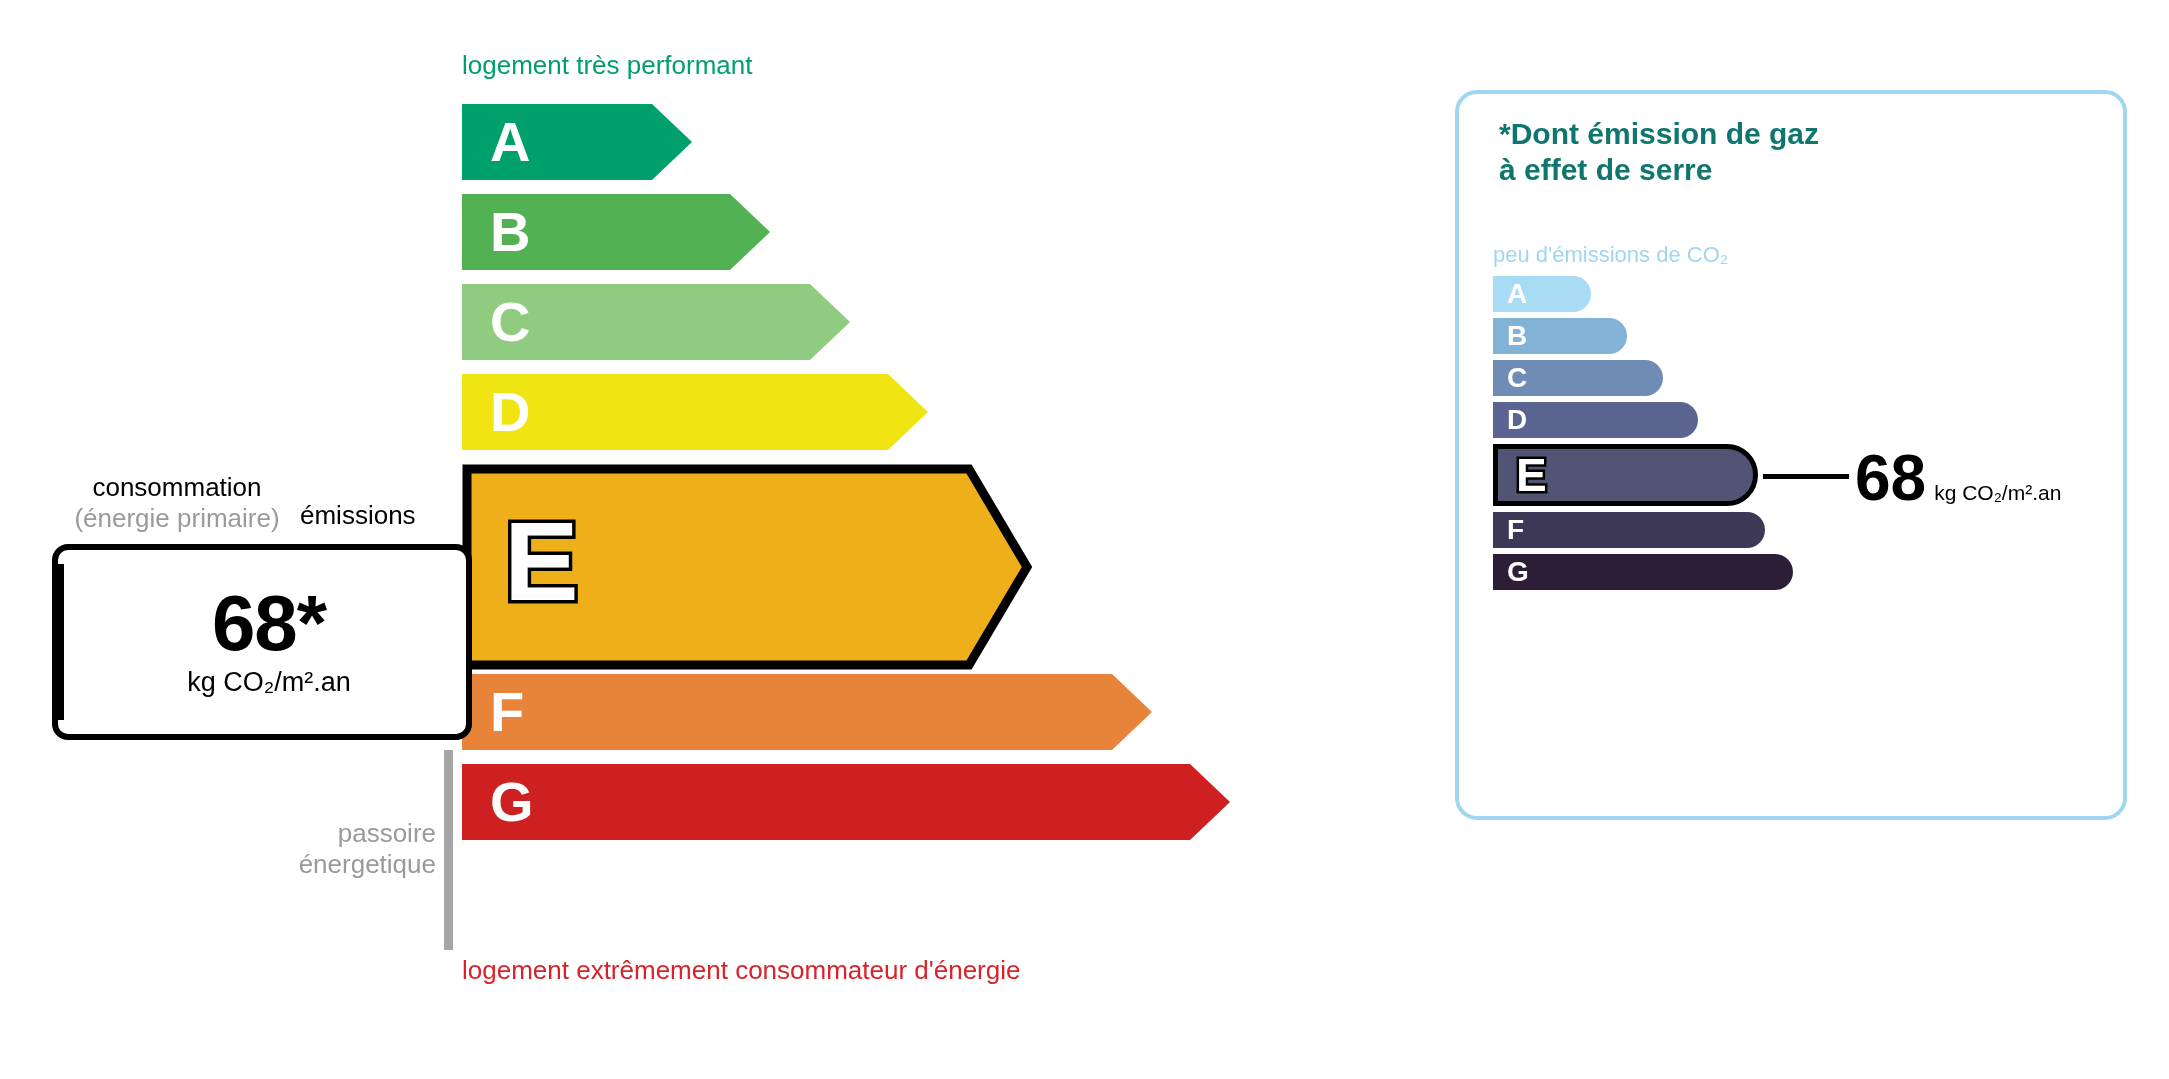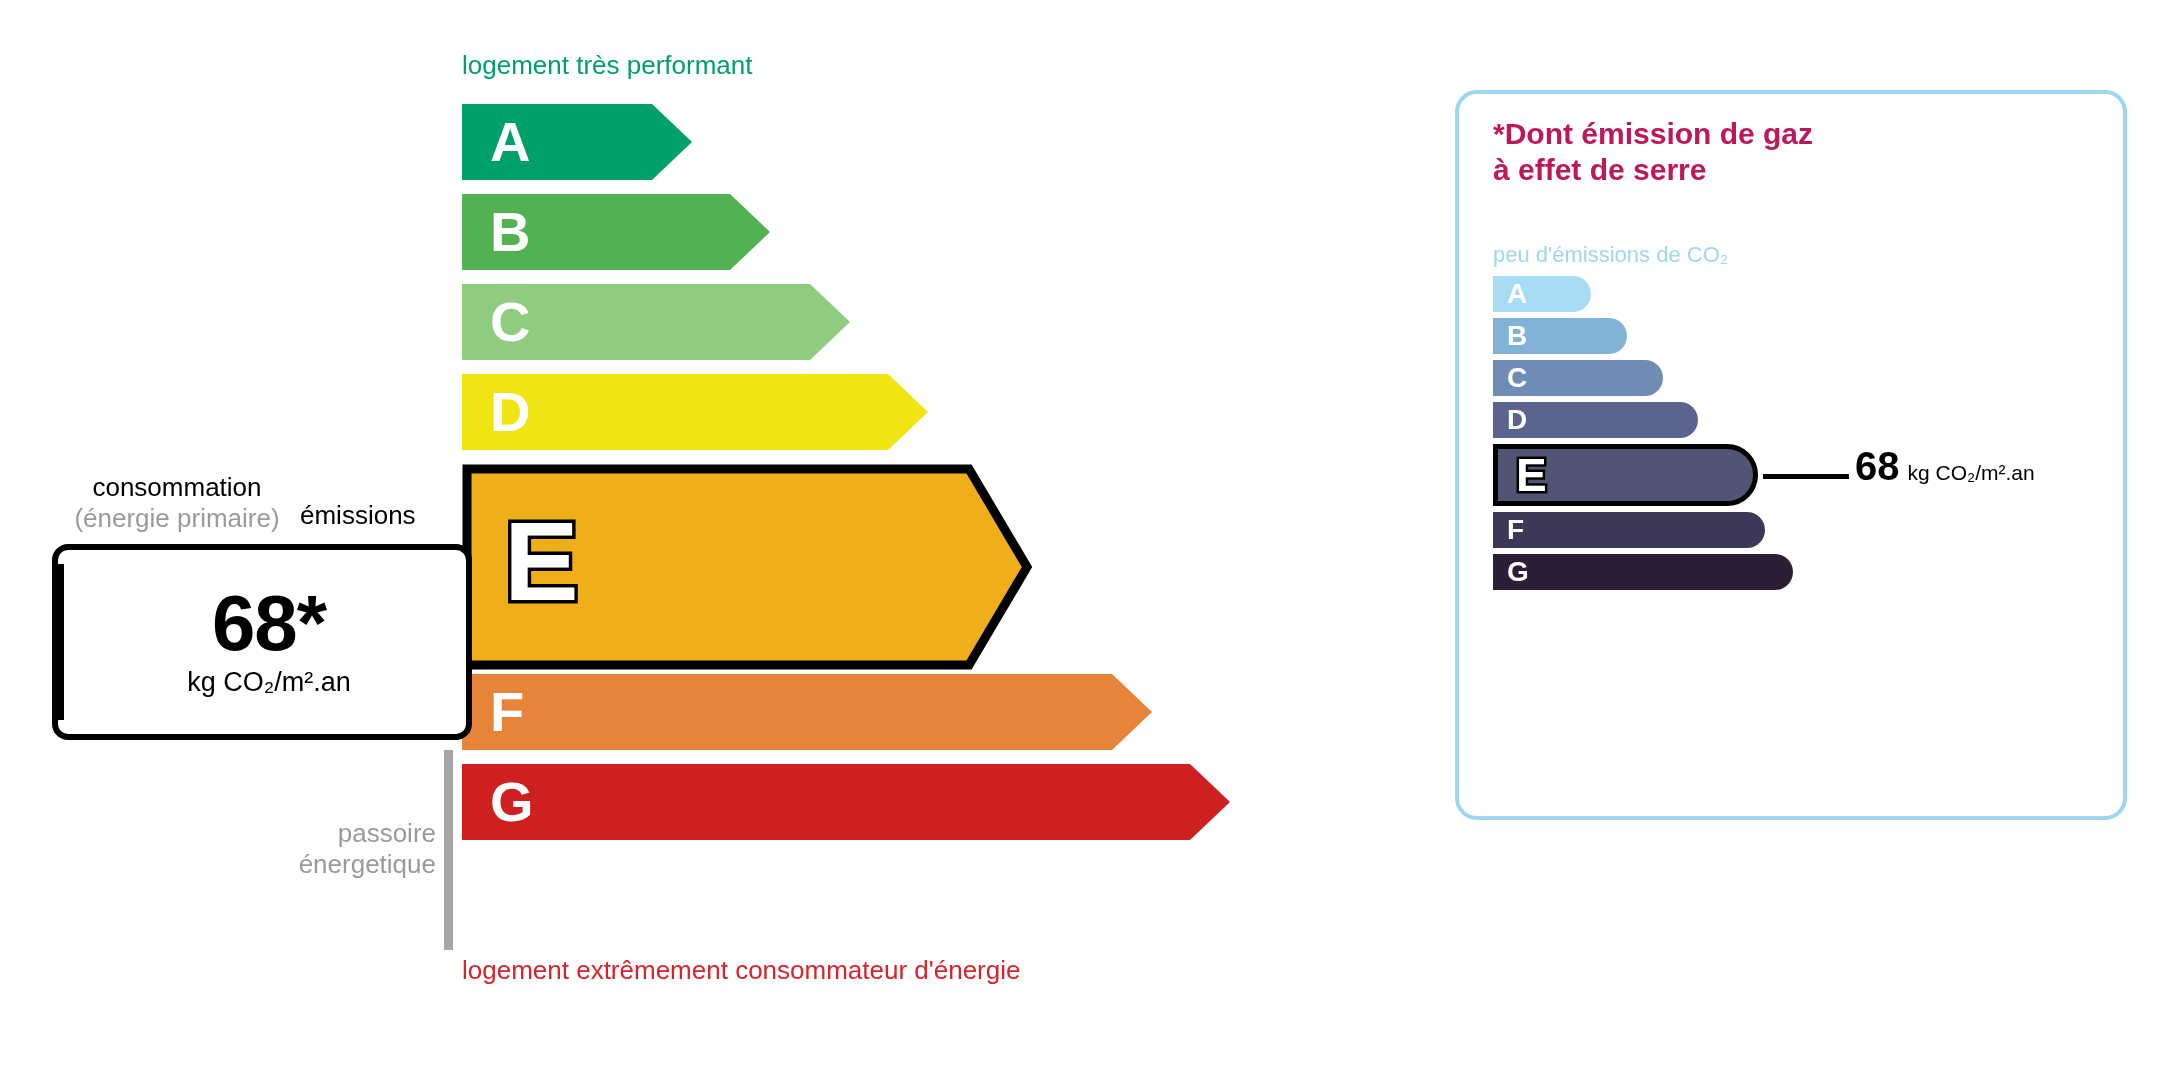--- a/index.html
+++ b/index.html
@@ -170,24 +170,24 @@
     position: absolute;
     left: 1455px; top: 90px;
     width: 672px; height: 730px;
     box-sizing: border-box;
     border: 4px solid #9FD6F2;
     border-radius: 22px;
     background: #ffffff;
   }
   #co2-title {
     position: absolute;
-    left: 34px; top: 22px;
+    left: 40px; top: 22px;
     font-size: 30px;
     font-weight: 700;
-    color: #be185d;
+    color: #0f766e;
     line-height: 1.2;
     white-space: pre-line;
   }
   #co2-top-caption {
     position: absolute;
     left: 34px; top: 148px;
     font-size: 22px;
     color: #9FD6F2;
     white-space: nowrap;
     text-align: right;
@@ -244,21 +244,21 @@
   }
   #co2-callout {
     position: absolute;
     left: 362px;
     top: 2px;
     display: flex;
     align-items: baseline;
     white-space: nowrap;
   }
   #co2-callout .big {
-    font-size: 40px;
+    font-size: 64px;
     font-weight: 700;
     color: #000000;
     line-height: 1;
   }
   #co2-callout .small {
     font-size: 21px;
     color: #000000;
     margin-left: 8px;
   }
 </style>

